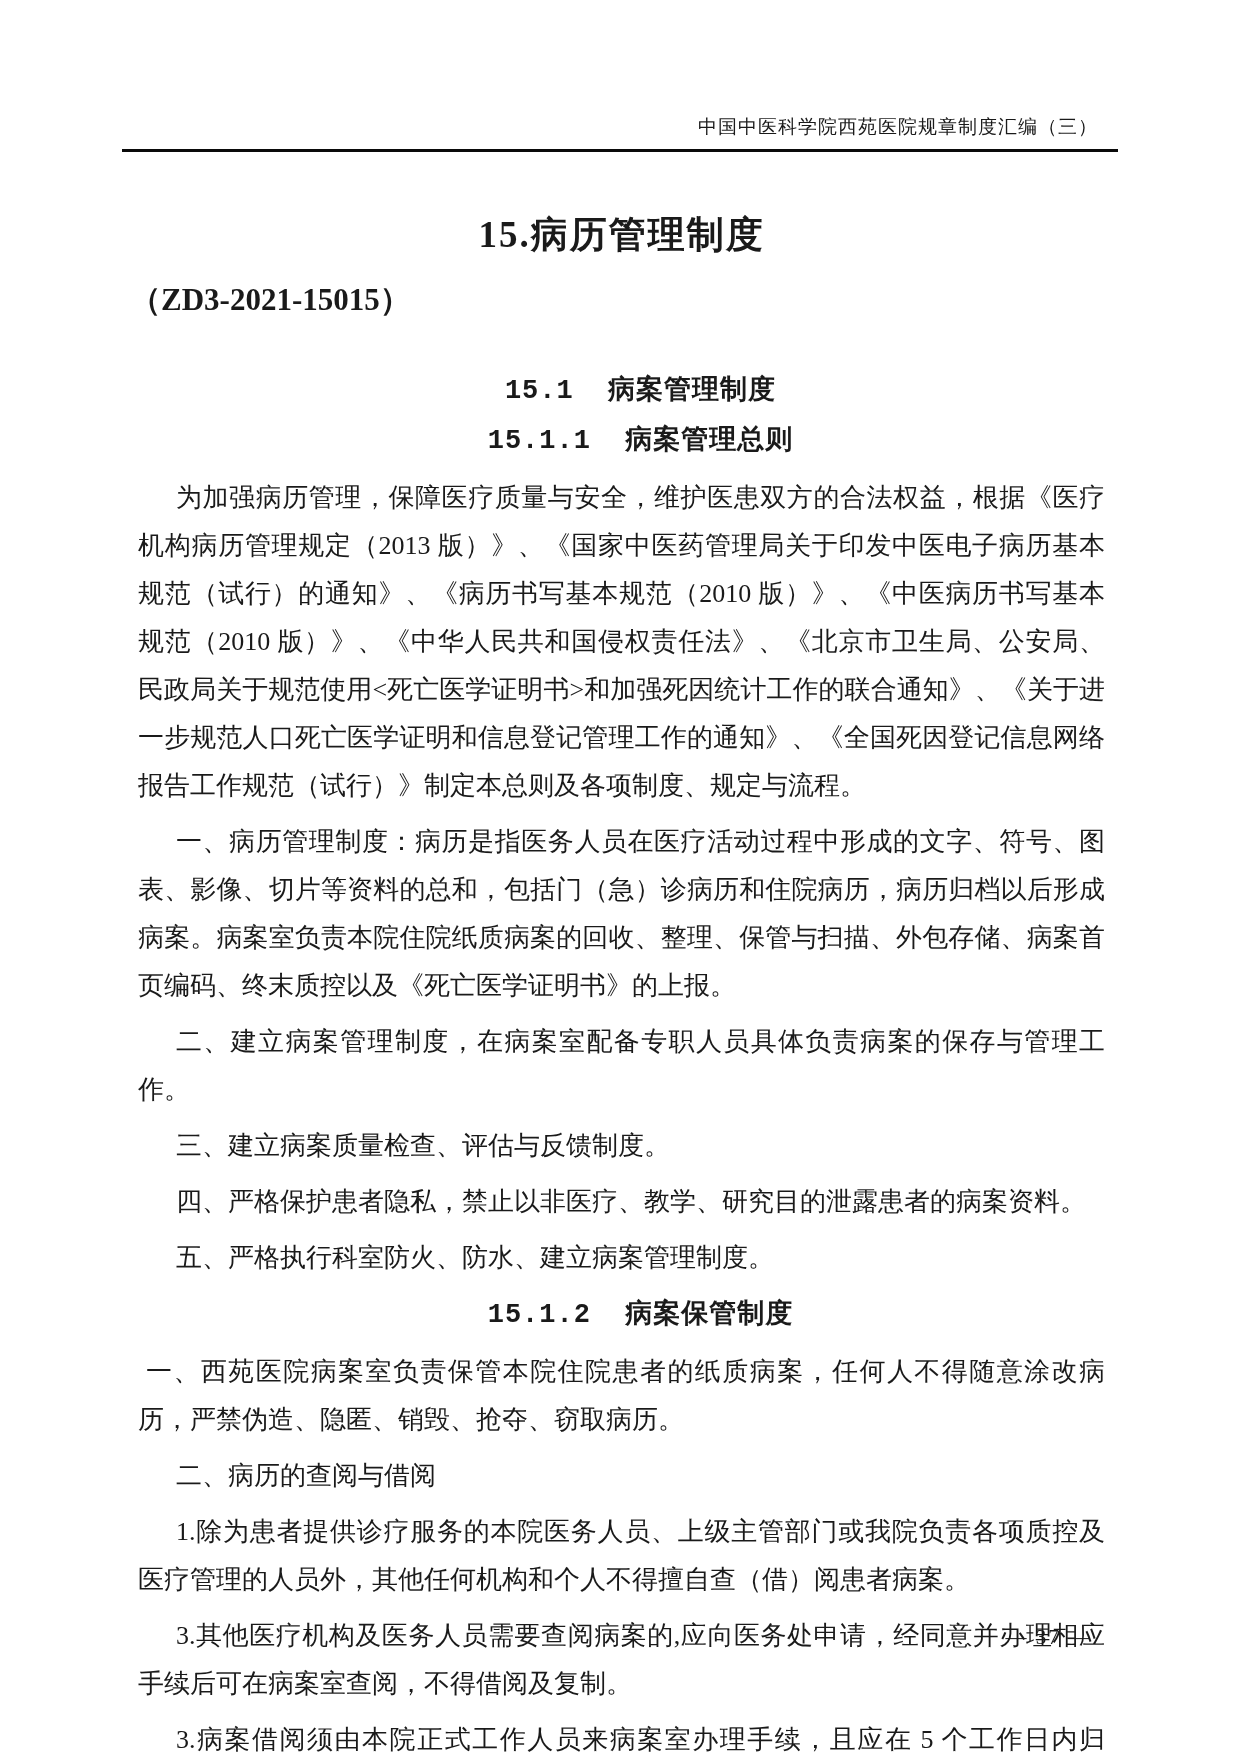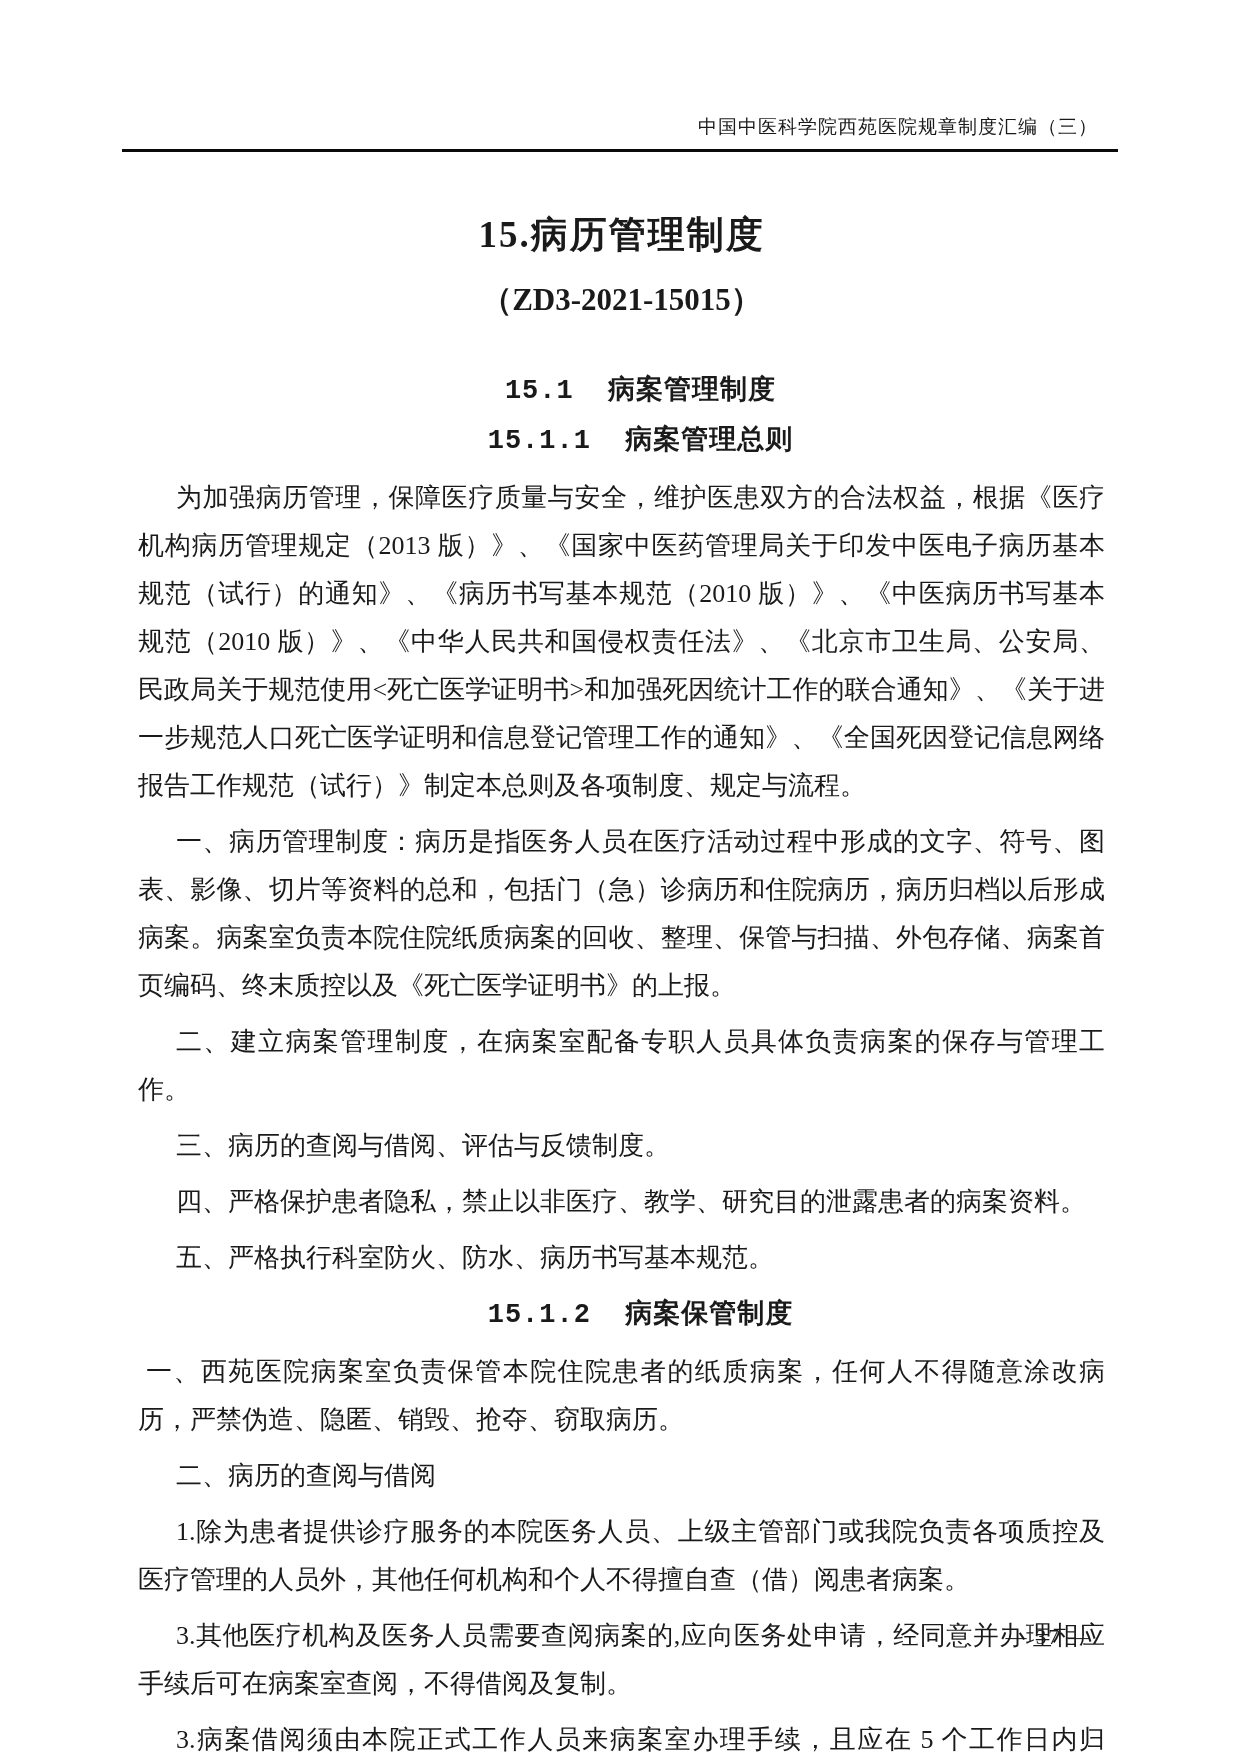--- a/index.html
+++ b/index.html
@@ -52,21 +52,20 @@
     font-weight: bold;
     font-family: "Liberation Serif", serif;
     letter-spacing: 2px;
     line-height: 44px;
   }
   .doc-code {
     position: absolute;
     top: 281px;
     left: 130px;
     width: 983px;
-    text-align: center;
     font-size: 31px;
     font-weight: bold;
     font-family: "Liberation Serif", serif;
     line-height: 38px;
   }
   
   .doc-body {
     position: absolute;
     top: 366px;
     left: 130px;
@@ -121,23 +120,23 @@
   <div class="doc-title">15.病历管理制度</div>
 
   <div class="doc-code">（ZD3-2021-15015）</div>
 
   <main class="doc-body">
       <h2 class="heading">15.1  病案管理制度</h2>
       <h2 class="heading">15.1.1  病案管理总则</h2>
       <p class="paragraph">为加强病历管理，保障医疗质量与安全，维护医患双方的合法权益，根据《医疗机构病历管理规定（2013 版）》、《国家中医药管理局关于印发中医电子病历基本规范（试行）的通知》、《病历书写基本规范（2010 版）》、《中医病历书写基本规范（2010 版）》、《中华人民共和国侵权责任法》、《北京市卫生局、公安局、民政局关于规范使用&lt;死亡医学证明书&gt;和加强死因统计工作的联合通知》、《关于进一步规范人口死亡医学证明和信息登记管理工作的通知》、《全国死因登记信息网络报告工作规范（试行）》制定本总则及各项制度、规定与流程。</p>
       <p class="paragraph">一、病历管理制度：病历是指医务人员在医疗活动过程中形成的文字、符号、图表、影像、切片等资料的总和，包括门（急）诊病历和住院病历，病历归档以后形成病案。病案室负责本院住院纸质病案的回收、整理、保管与扫描、外包存储、病案首页编码、终末质控以及《死亡医学证明书》的上报。</p>
       <p class="paragraph">二、建立病案管理制度，在病案室配备专职人员具体负责病案的保存与管理工作。</p>
-      <p class="paragraph">三、病历的查阅与借阅、评估与反馈制度。</p>
+      <p class="paragraph">三、建立病案质量检查、评估与反馈制度。</p>
       <p class="paragraph">四、严格保护患者隐私，禁止以非医疗、教学、研究目的泄露患者的病案资料。</p>
-      <p class="paragraph">五、严格执行科室防火、防水、病历书写基本规范。</p>
+      <p class="paragraph">五、严格执行科室防火、防水、建立病案管理制度。</p>
       <h2 class="heading">15.1.2  病案保管制度</h2>
       <p class="paragraph indent-small">一、西苑医院病案室负责保管本院住院患者的纸质病案，任何人不得随意涂改病历，严禁伪造、隐匿、销毁、抢夺、窃取病历。</p>
       <p class="paragraph">二、病历的查阅与借阅</p>
       <p class="paragraph">1.除为患者提供诊疗服务的本院医务人员、上级主管部门或我院负责各项质控及医疗管理的人员外，其他任何机构和个人不得擅自查（借）阅患者病案。</p>
       <p class="paragraph">3.其他医疗机构及医务人员需要查阅病案的,应向医务处申请，经同意并办理相应手续后可在病案室查阅，不得借阅及复制。</p>
       <p class="paragraph">3.病案借阅须由本院正式工作人员来病案室办理手续，且应在 5 个工作日内归还，</p>
     </main>
 
   <div class="page-footer">
     <span>— 37 —</span>

